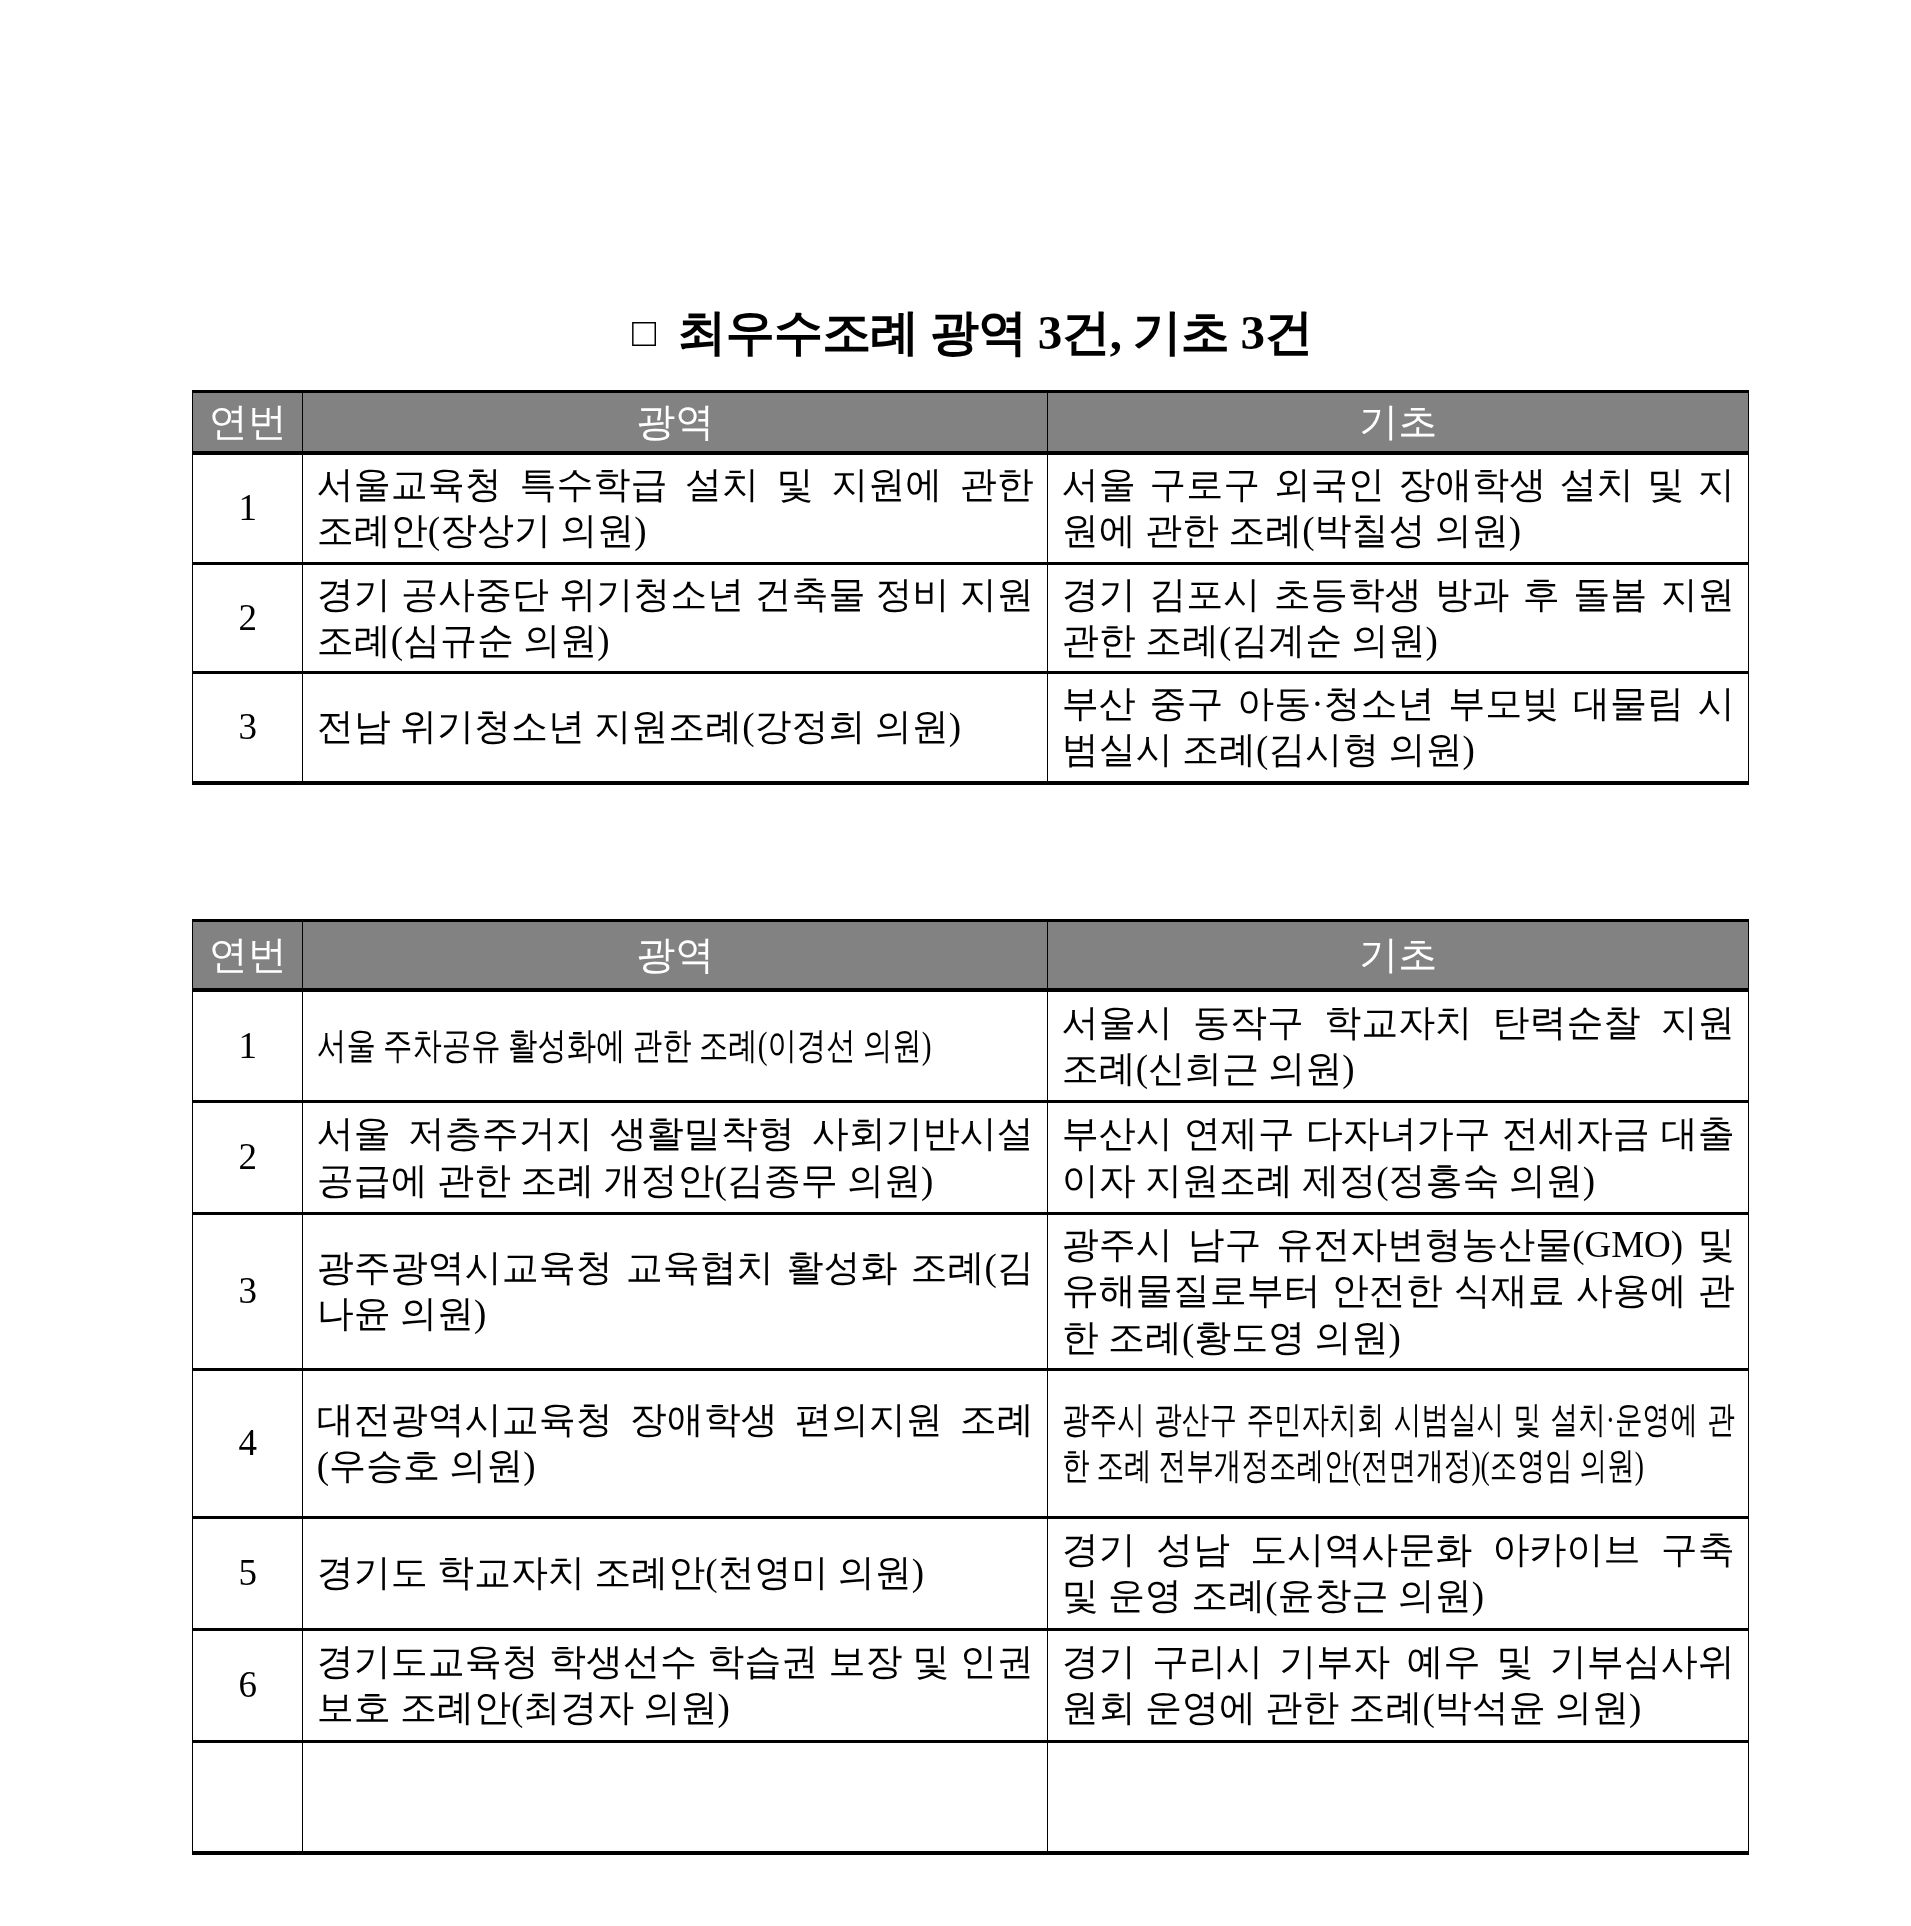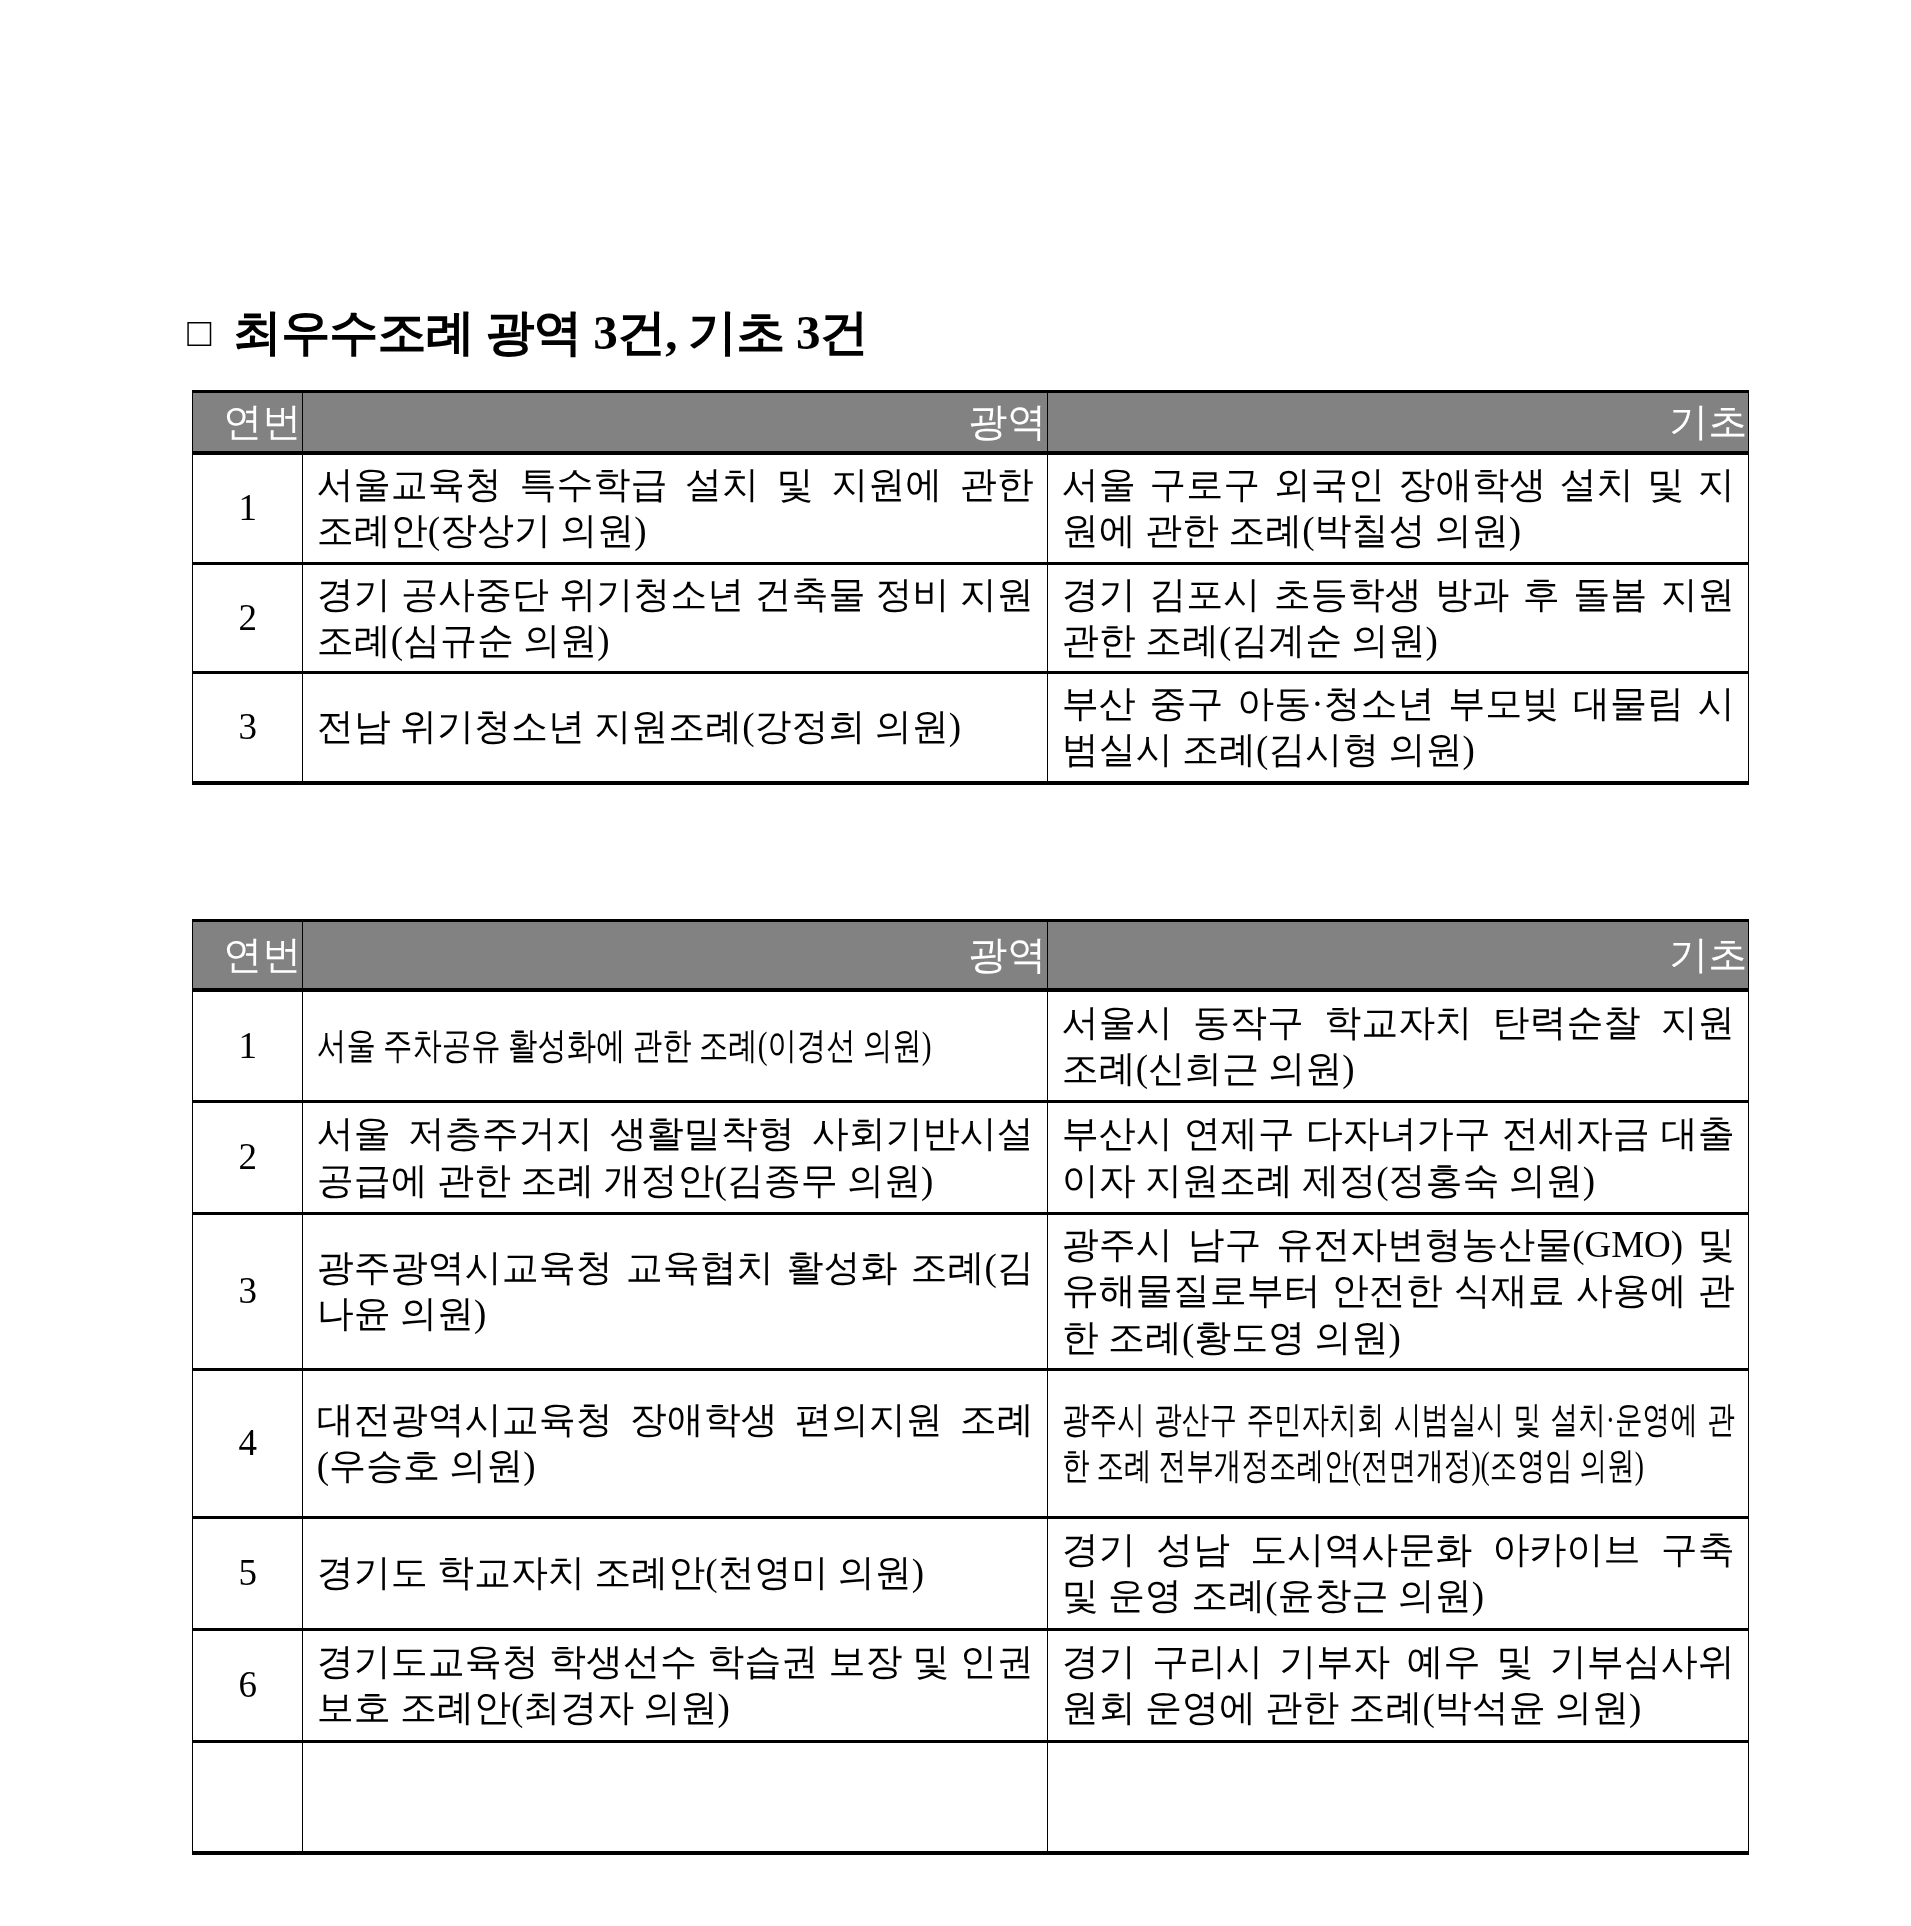--- a/index.html
+++ b/index.html
@@ -29,20 +29,21 @@
     font-weight:bold;
     margin:0 0 10.8px 0;
     letter-spacing:-0.8px;
   }
   .award-section{margin:0;}
   .section-heading{
     font-size:49px;
     font-weight:bold;
     margin:0 0 24px 12.3px;
     letter-spacing:-0.8px;
+    text-align:center;
   }
   .section-heading .bullet{
     font-size:40px;
     font-weight:normal;
     margin-right:22.3px;
     position:relative;
     top:-3.1px;
   }
   .section-spacer{margin-top:134px;}
   table.award-table{
@@ -56,21 +57,21 @@
   col.c-gi{width:701px;}
   table.award-table th{
     background:var(--header-bg);
     color:var(--header-text);
     font-weight:normal;
     font-size:39px;
     border-top:3.5px solid var(--border);
     border-bottom:4.6px solid var(--border);
     border-left:1.9px solid var(--border);
     border-right:1.9px solid var(--border);
-    text-align:right;
+    text-align:center;
     vertical-align:middle;
   }
   table[data-table-index="0"] th{height:56px;}
   table[data-table-index="1"] th{height:64px;}
   table.award-table td{
     border:1.9px solid var(--border);
     border-bottom:3.5px solid var(--border);
     vertical-align:middle;
     font-size:37px;
     line-height:1.25;

